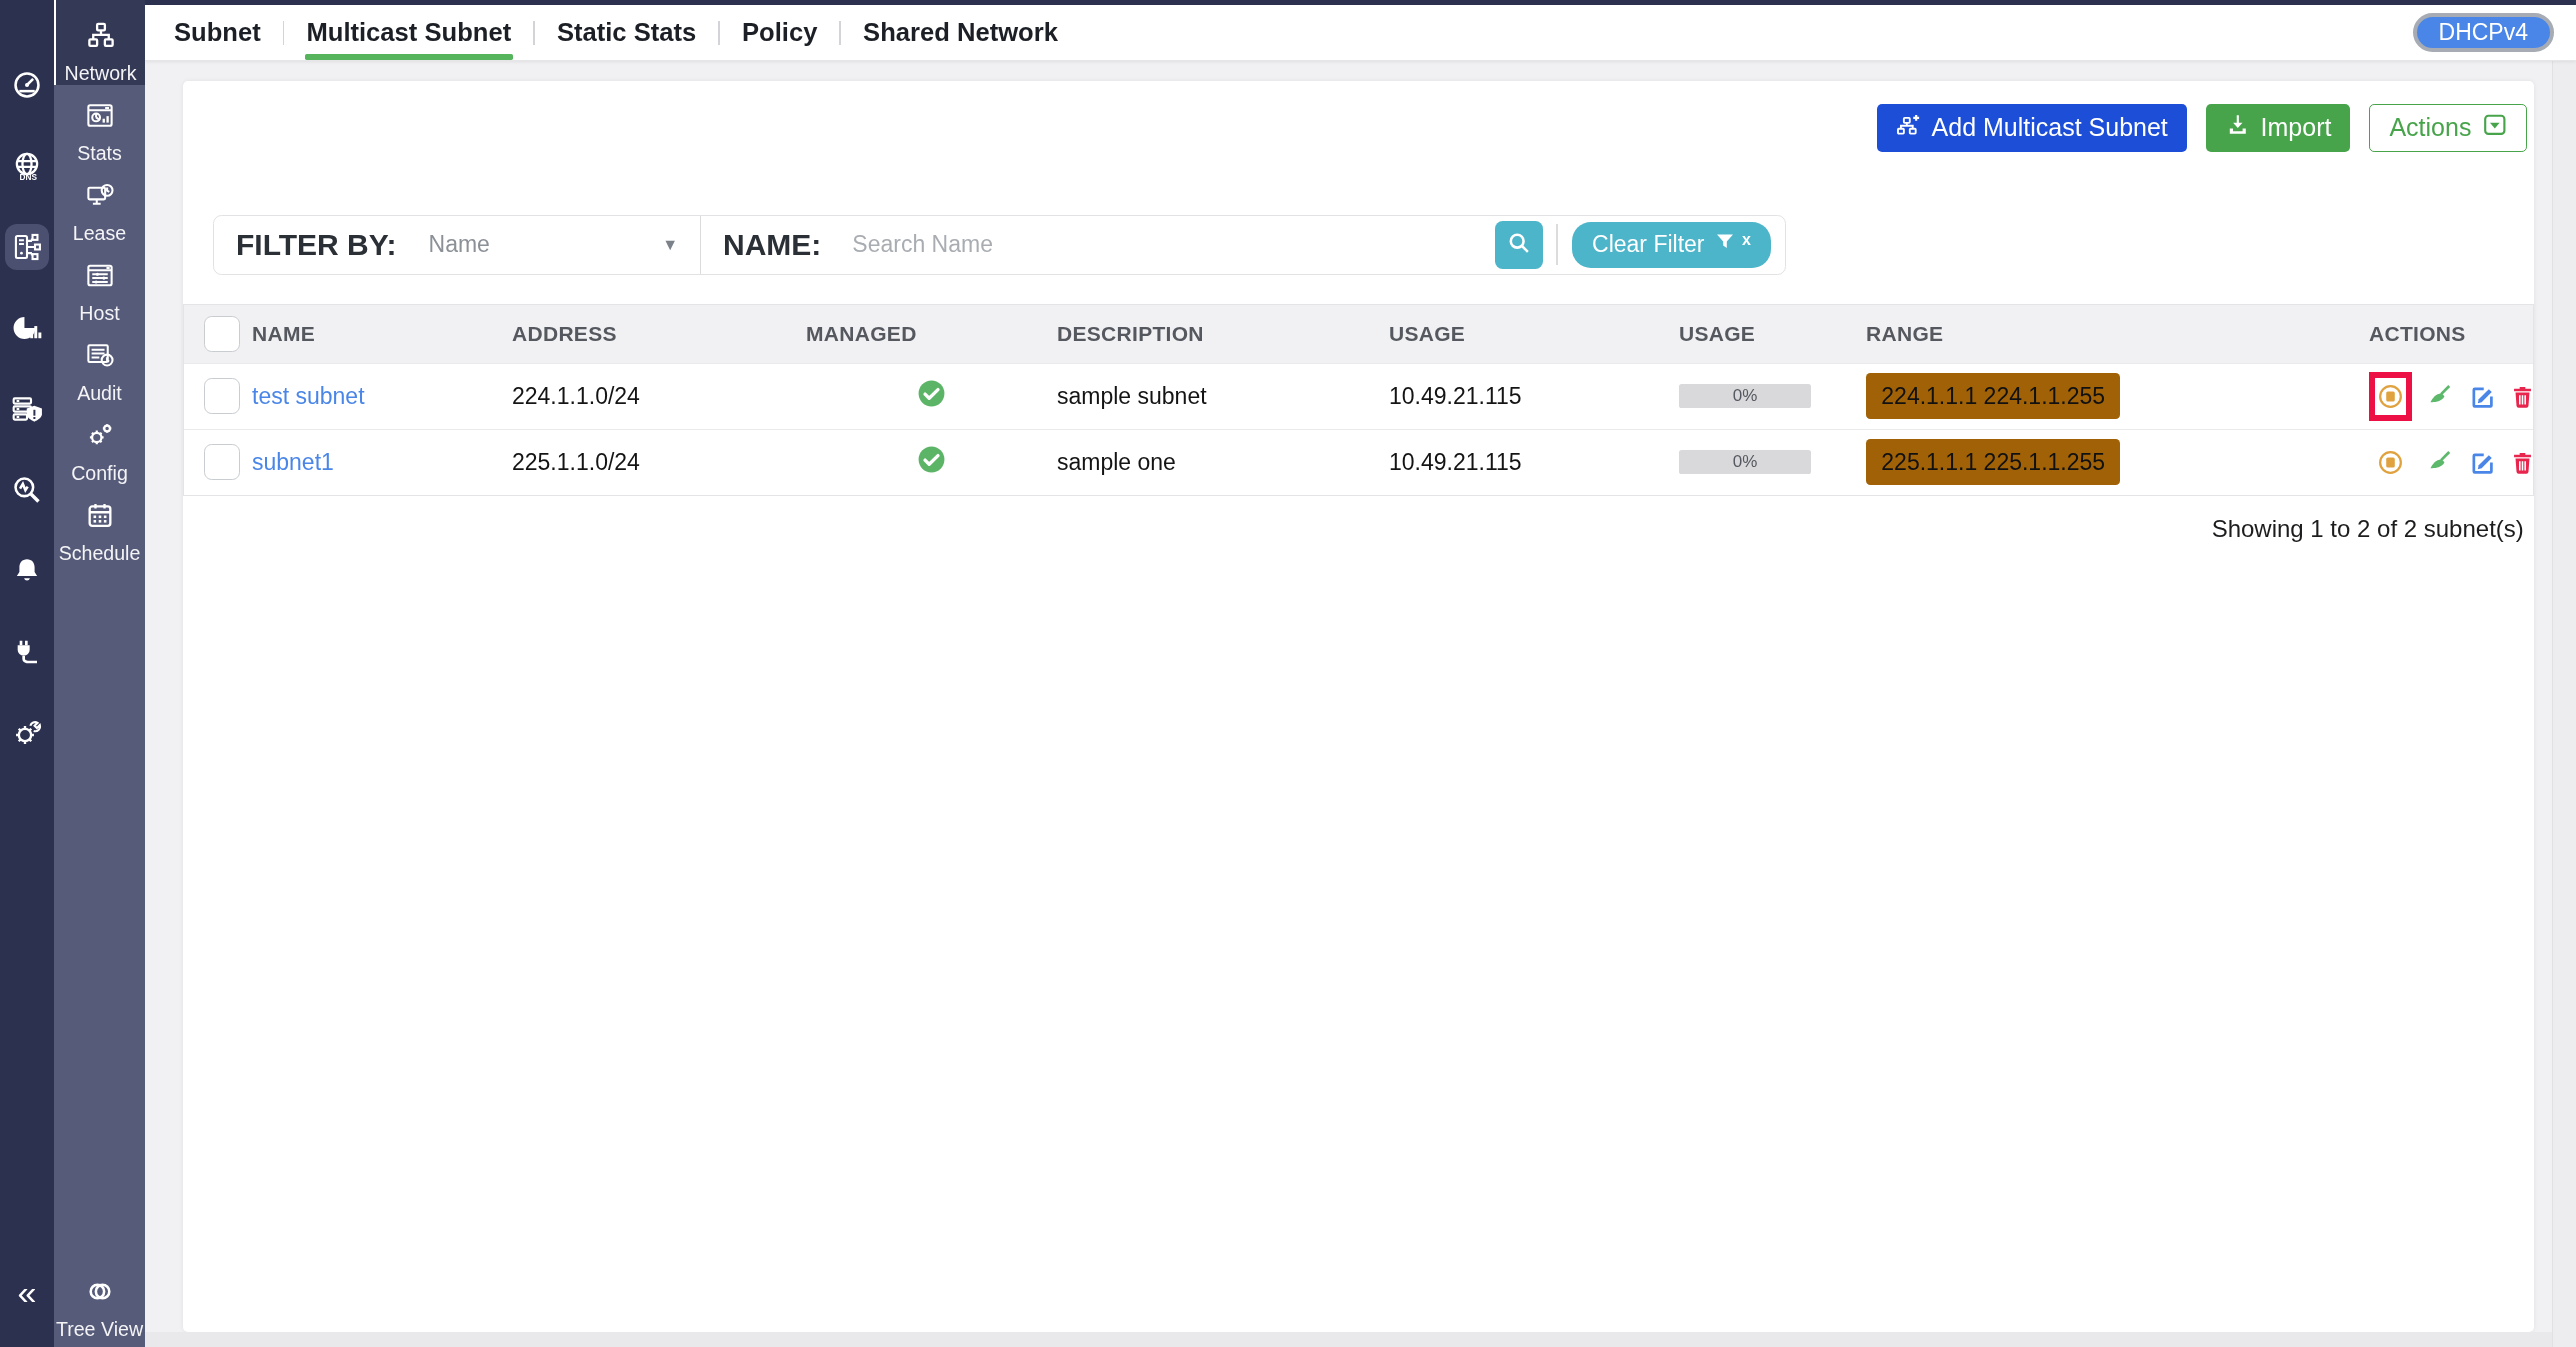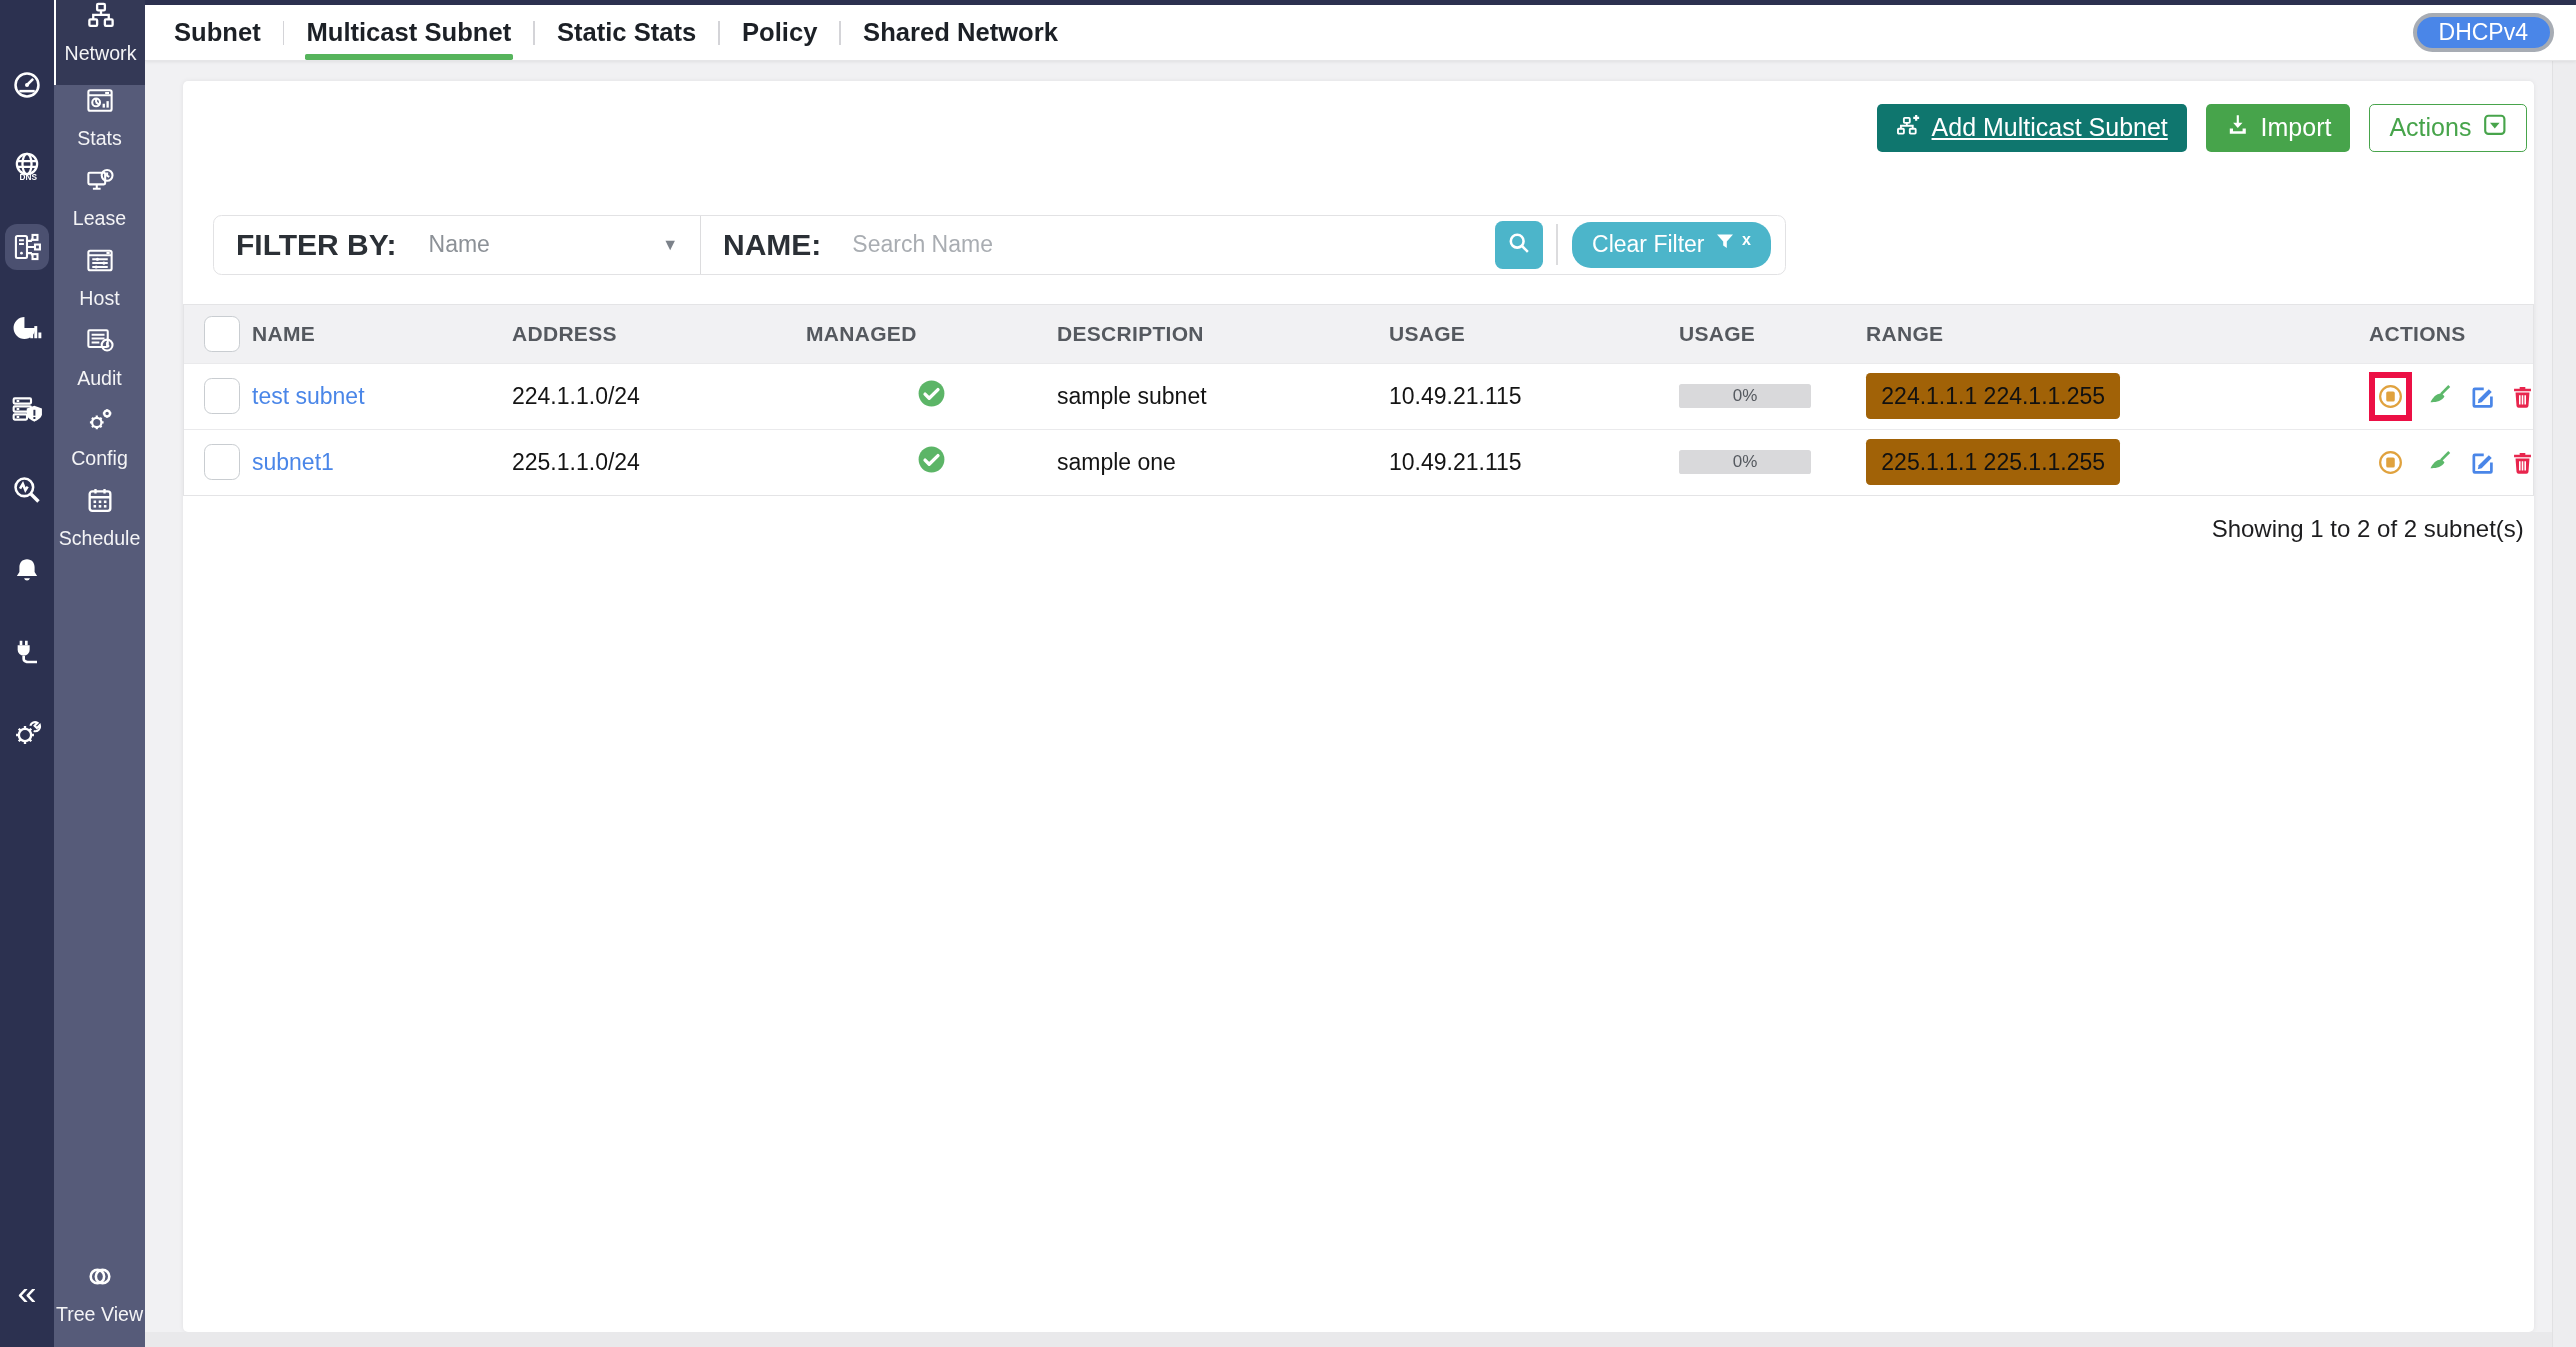--- a/index.html
+++ b/index.html
@@ -12,21 +12,21 @@
     display:flex; flex-direction:column; align-items:center; padding-top:44px; z-index:5; }
   .rail-item { width:44px; height:81px; display:flex; align-items:center; justify-content:center; flex:0 0 auto; cursor:pointer; }
   .rail-item svg { width:32px; height:32px; }
   .rail-hl { background:#4b5070; border-radius:12px; width:46px; height:46px;
     display:flex; align-items:center; justify-content:center; }
   .rail-collapse { margin-top:auto; margin-bottom:39px; color:#fff; font-size:34px; line-height:1; cursor:pointer; }
 
   
   .subnav { position:absolute; left:54px; top:0; bottom:0; width:91px; background:#565b79;
     display:flex; flex-direction:column; z-index:5; }
-  .nav-item { height:80px; display:flex; flex-direction:column; align-items:center; justify-content:flex-start;
+  .nav-item { height:80px; display:flex; flex-direction:column; align-items:center; justify-content:flex-end;
     color:#f4f4f6; font-size:19.6px; gap:6px; cursor:pointer; flex:0 0 auto; }
   .nav-item svg { width:36px; height:31px; }
   .nav-item.active { background:#343956; border-left:2.6px solid #fff; height:85px; }
   .nav-bottom { margin-top:auto; margin-bottom:6.8px; }
 
   
   .main { position:absolute; left:145px; top:0; right:0; bottom:0; background:#fff; }
   .topstrip { position:absolute; left:0; top:0; right:0; height:5.1px; background:#2c3150; }
 
   .tabbar { position:absolute; left:0; top:5.1px; right:0; height:56px; background:#fff;
@@ -45,21 +45,21 @@
   .panel { position:absolute; left:38px; top:19.6px; width:2351px; height:1251px; background:#fff;
     border-radius:5.1px; box-shadow:0 0 5.1px rgba(0,0,0,.07); }
   .bottom-band { position:absolute; left:0; right:0; bottom:0; height:16px; background:#e9e9eb; }
   .scroll-strip { position:absolute; right:0; top:0; bottom:0; width:24px; background:#ededef;
     border-left:0.9px solid #e1e1e3; cursor:pointer; }
 
   
   .btn-row { position:absolute; top:23px; right:6.8px; display:flex; gap:19px; align-items:center; }
   .btn { height:48px; border-radius:5.1px; display:flex; align-items:center; gap:10.2px;
     font-size:25px; padding:0 19px; cursor:pointer; border:none; font-family:inherit; }
-  .btn-blue { background:#0f766e; color:#fff;text-decoration:underline; }
+  .btn-blue { background:#1d4ed8; color:#fff; }
   .btn-green { background:#47a44b; color:#fff; }
   .btn-outline { background:#fff; color:#47a44b; border:1.7px solid #47a44b; }
   .btn svg { width:25.6px; height:25.6px; }
 
   
   .filterbar { position:absolute; left:30px; top:134px; width:1573px; height:60px;
     border:1.7px solid #e2e2e4; border-radius:8.5px; display:flex; align-items:center; background:#fff; }
   .fb-sec1 { width:487px; height:100%; display:flex; align-items:center; padding:0 22px;
     border-right:0.9px solid #dcdcde; cursor:pointer; }
   .fb-label { font-size:30px; font-weight:700; color:#2b3036; }

